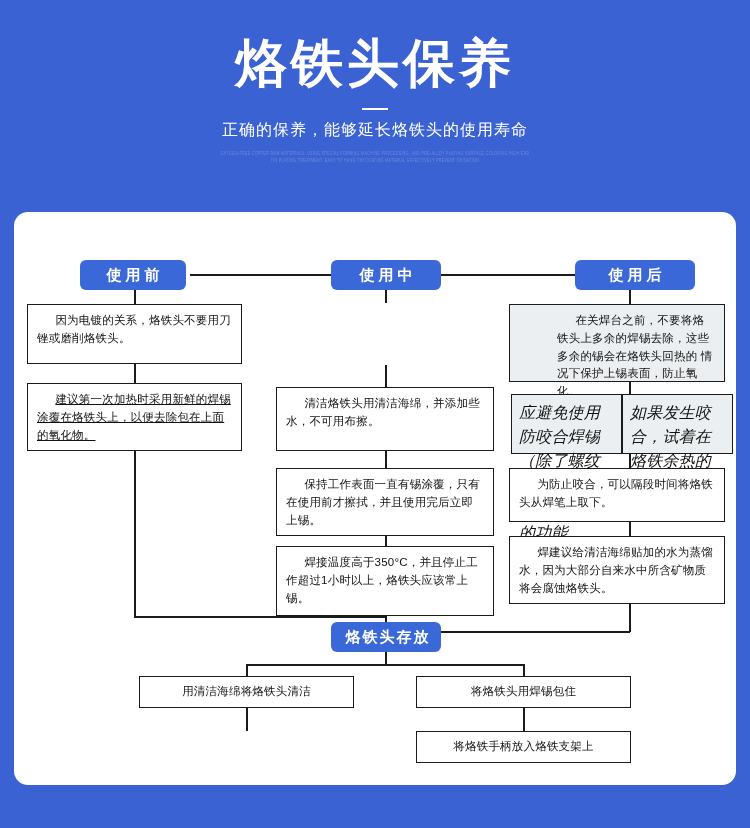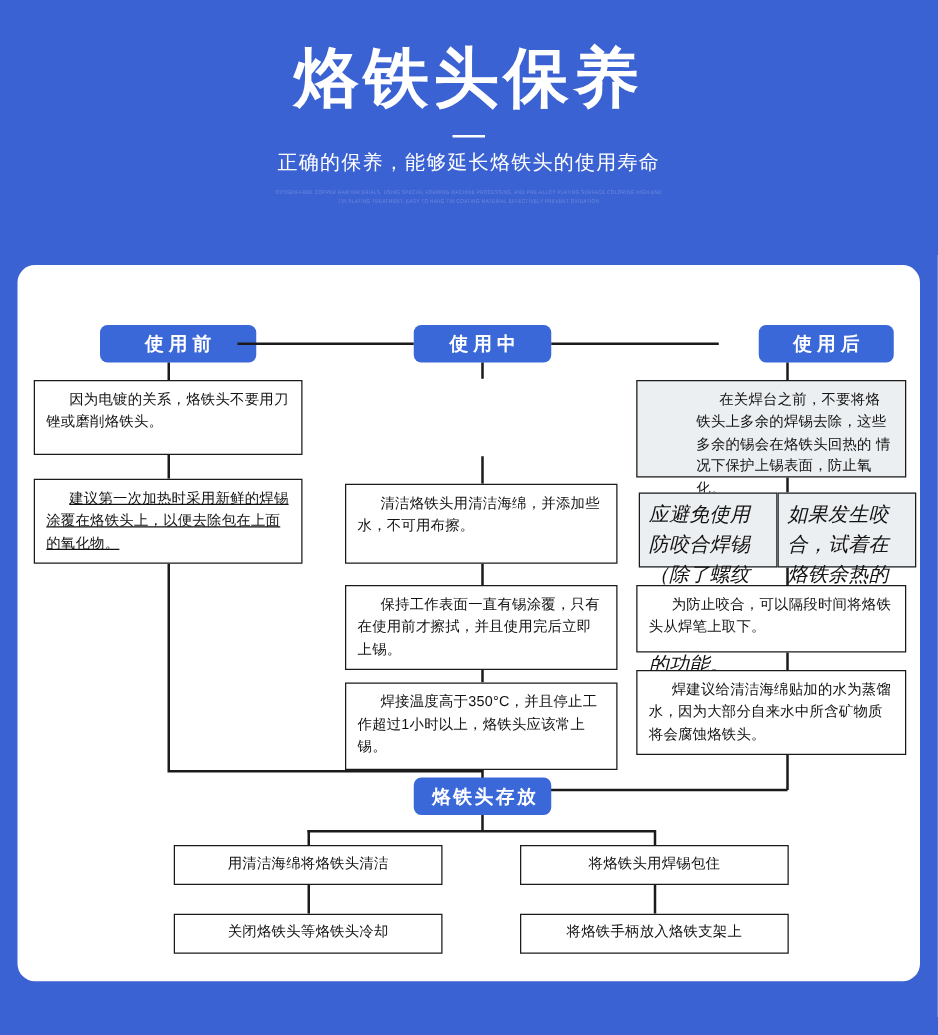--- a/index.html
+++ b/index.html
@@ -90,23 +90,23 @@
   <div class="header">
     <div class="title">烙铁头保养</div>
     <div class="divider"></div>
     <div class="subtitle">正确的保养，能够延长烙铁头的使用寿命</div>
     <div class="fineprint">OXYGEN-FREE COPPER RAW MATERIALS, USING SPECIAL FORMING MACHINE PROCESSING, AND PRE-ALLOY PLATING SURFACE COLORING HIGH-END</div>
     <div class="fineprint" style="margin-top:0">TIN PLATING TREATMENT, EASY TO HANG TIN COATING MATERIAL EFFECTIVELY PREVENT OXIDATION</div>
   </div>
 
   <div class="panel">
 
-    <div class="pill" style="left:66px; top:48px; width:125px; height:30px;">使用前</div>
+    <div class="pill" style="left:66px; top:48px; width:106px; height:30px;">使用前</div>
     <div class="pill" style="left:317px; top:48px; width:110px; height:30px;">使用中</div>
-    <div class="pill" style="left:561px; top:48px; width:108px; height:30px;margin-left:32px;">使用后</div>
+    <div class="pill" style="left:561px; top:48px; width:120px; height:30px;">使用后</div>
 
     <div class="ln h" style="left:176px; top:62px; width:141px;"></div>
     <div class="ln h" style="left:427px; top:62px; width:134px;"></div>
 
     <div class="ln v" style="left:120px; top:78px; height:14px;"></div>
     <div class="ln v" style="left:371px; top:78px; height:13px;"></div>
     <div class="ln v" style="left:615px; top:78px; height:14px;"></div>
 
     <div class="node" style="left:13px; top:92px; width:215px; height:60px;">因为电镀的关系，烙铁头不要用刀锉或磨削烙铁头。</div>
     <div class="ln v" style="left:120px; top:152px; height:19px;"></div>
@@ -139,20 +139,19 @@
 
     <div class="pill" style="left:317px; top:410px; width:110px; height:30px; letter-spacing:2px;">烙铁头存放</div>
 
     <div class="ln v" style="left:371px; top:440px; height:13px;"></div>
     <div class="ln h" style="left:232px; top:452px; width:278px;"></div>
     <div class="ln v" style="left:232px; top:452px; height:12px;"></div>
     <div class="ln v" style="left:509px; top:452px; height:12px;"></div>
 
     <div class="node center" style="left:125px; top:464px; width:215px; height:32px;">用清洁海绵将烙铁头清洁</div>
     <div class="ln v" style="left:232px; top:496px; height:23px;"></div>
-    <div class="node center" style="left:125px; top:519px; width:215px; height:32px;">关闭烙铁头等烙铁头冷却</div>
 
     <div class="node center" style="left:402px; top:464px; width:215px; height:32px;">将烙铁头用焊锡包住</div>
     <div class="ln v" style="left:509px; top:496px; height:23px;"></div>
     <div class="node center" style="left:402px; top:519px; width:215px; height:32px;">将烙铁手柄放入烙铁支架上</div>
 
   </div>
 </div>
 
 </body></html>

